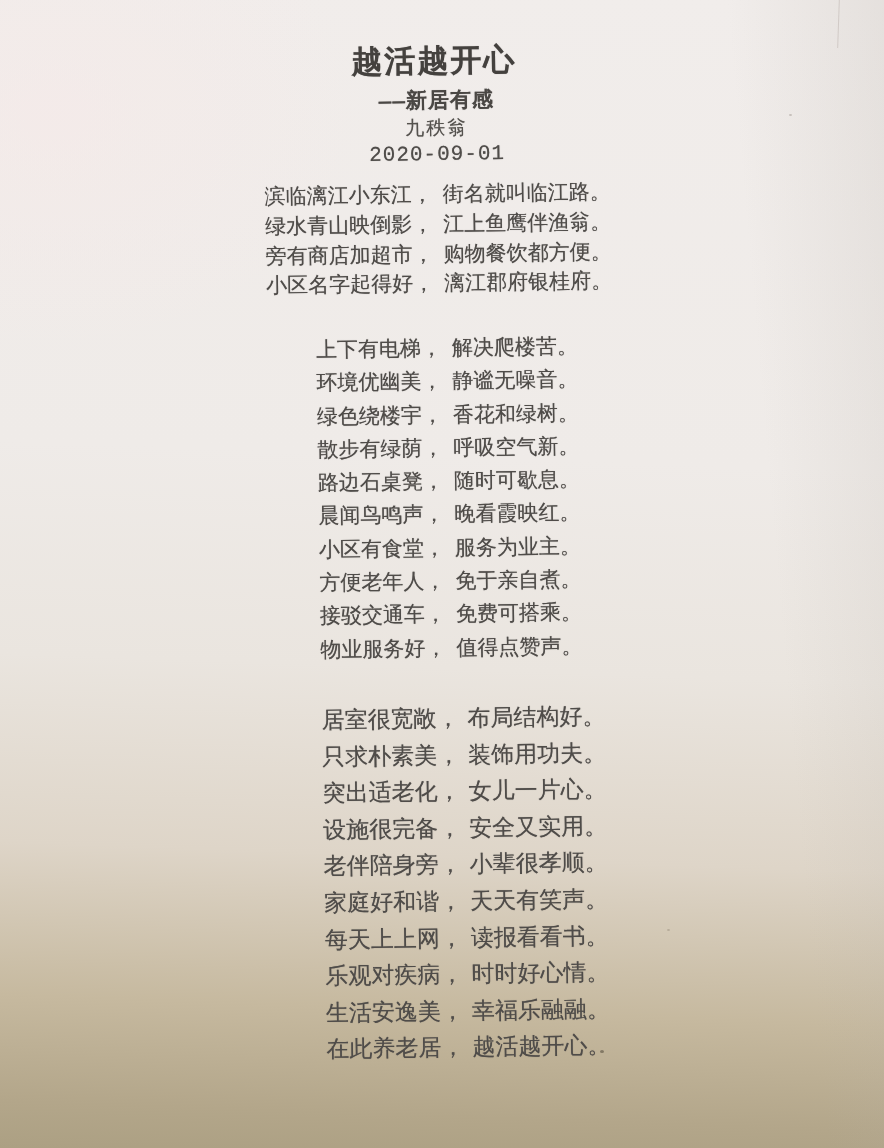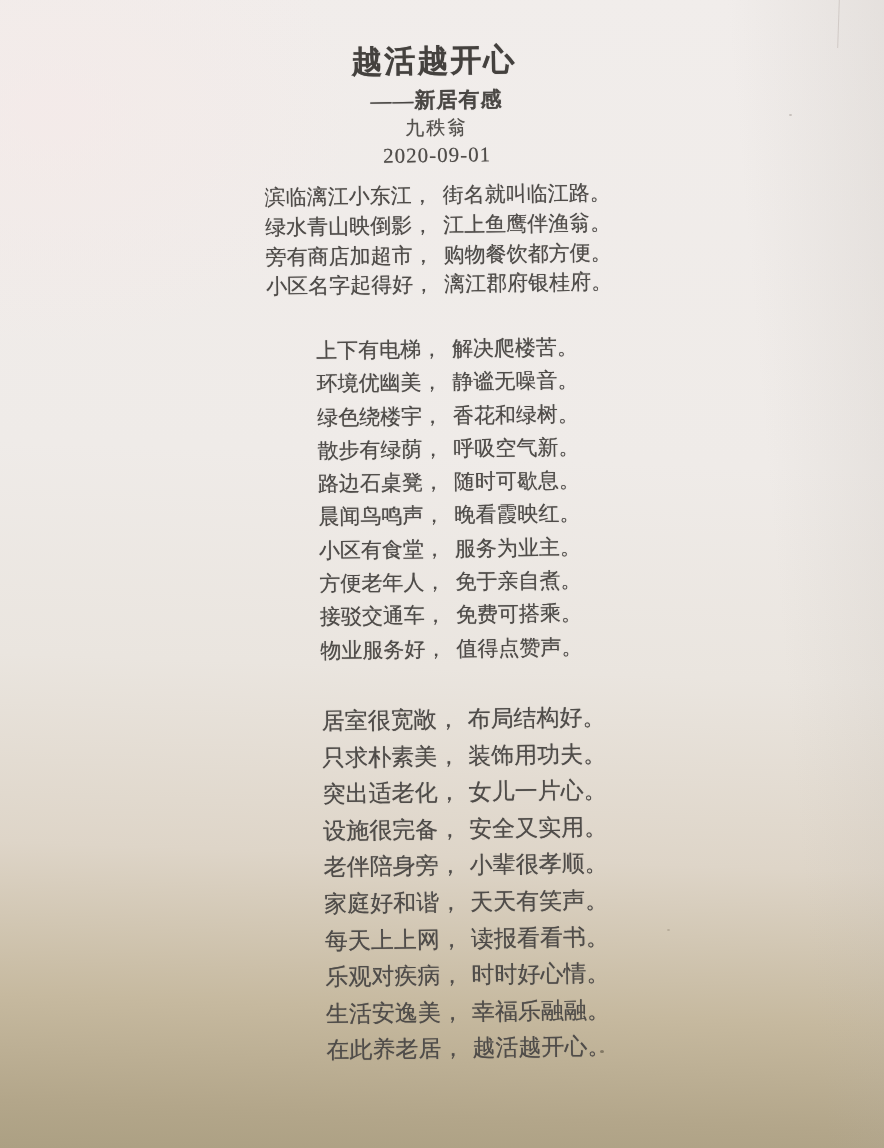--- a/index.html
+++ b/index.html
@@ -2,21 +2,21 @@
 <html><head>
 <meta charset="utf-8">
 <style>
   html,body{margin:0;padding:0;}
   body{width:884px;height:1148px;overflow:hidden;background:#888;}
 
   .photo{
     position:relative;
     width:884px;height:1148px;
     overflow:hidden;
-    font-family:Liberation Serif, serif;
+    font-family:Liberation Mono, monospace;
     background:
       linear-gradient(265deg, rgba(186,180,173,0.22) 0%, rgba(186,180,173,0) 16%),
       radial-gradient(ellipse 430px 330px at 6% 10%, rgba(246,233,232,0.55), rgba(246,233,232,0) 72%),
       linear-gradient(182deg,
         #f1edeb 0%,
         #efebe8 40%,
         #eae5df 58%,
         #ded5c8 74%,
         #c6b99f 87%,
         #b3a68a 96%,

